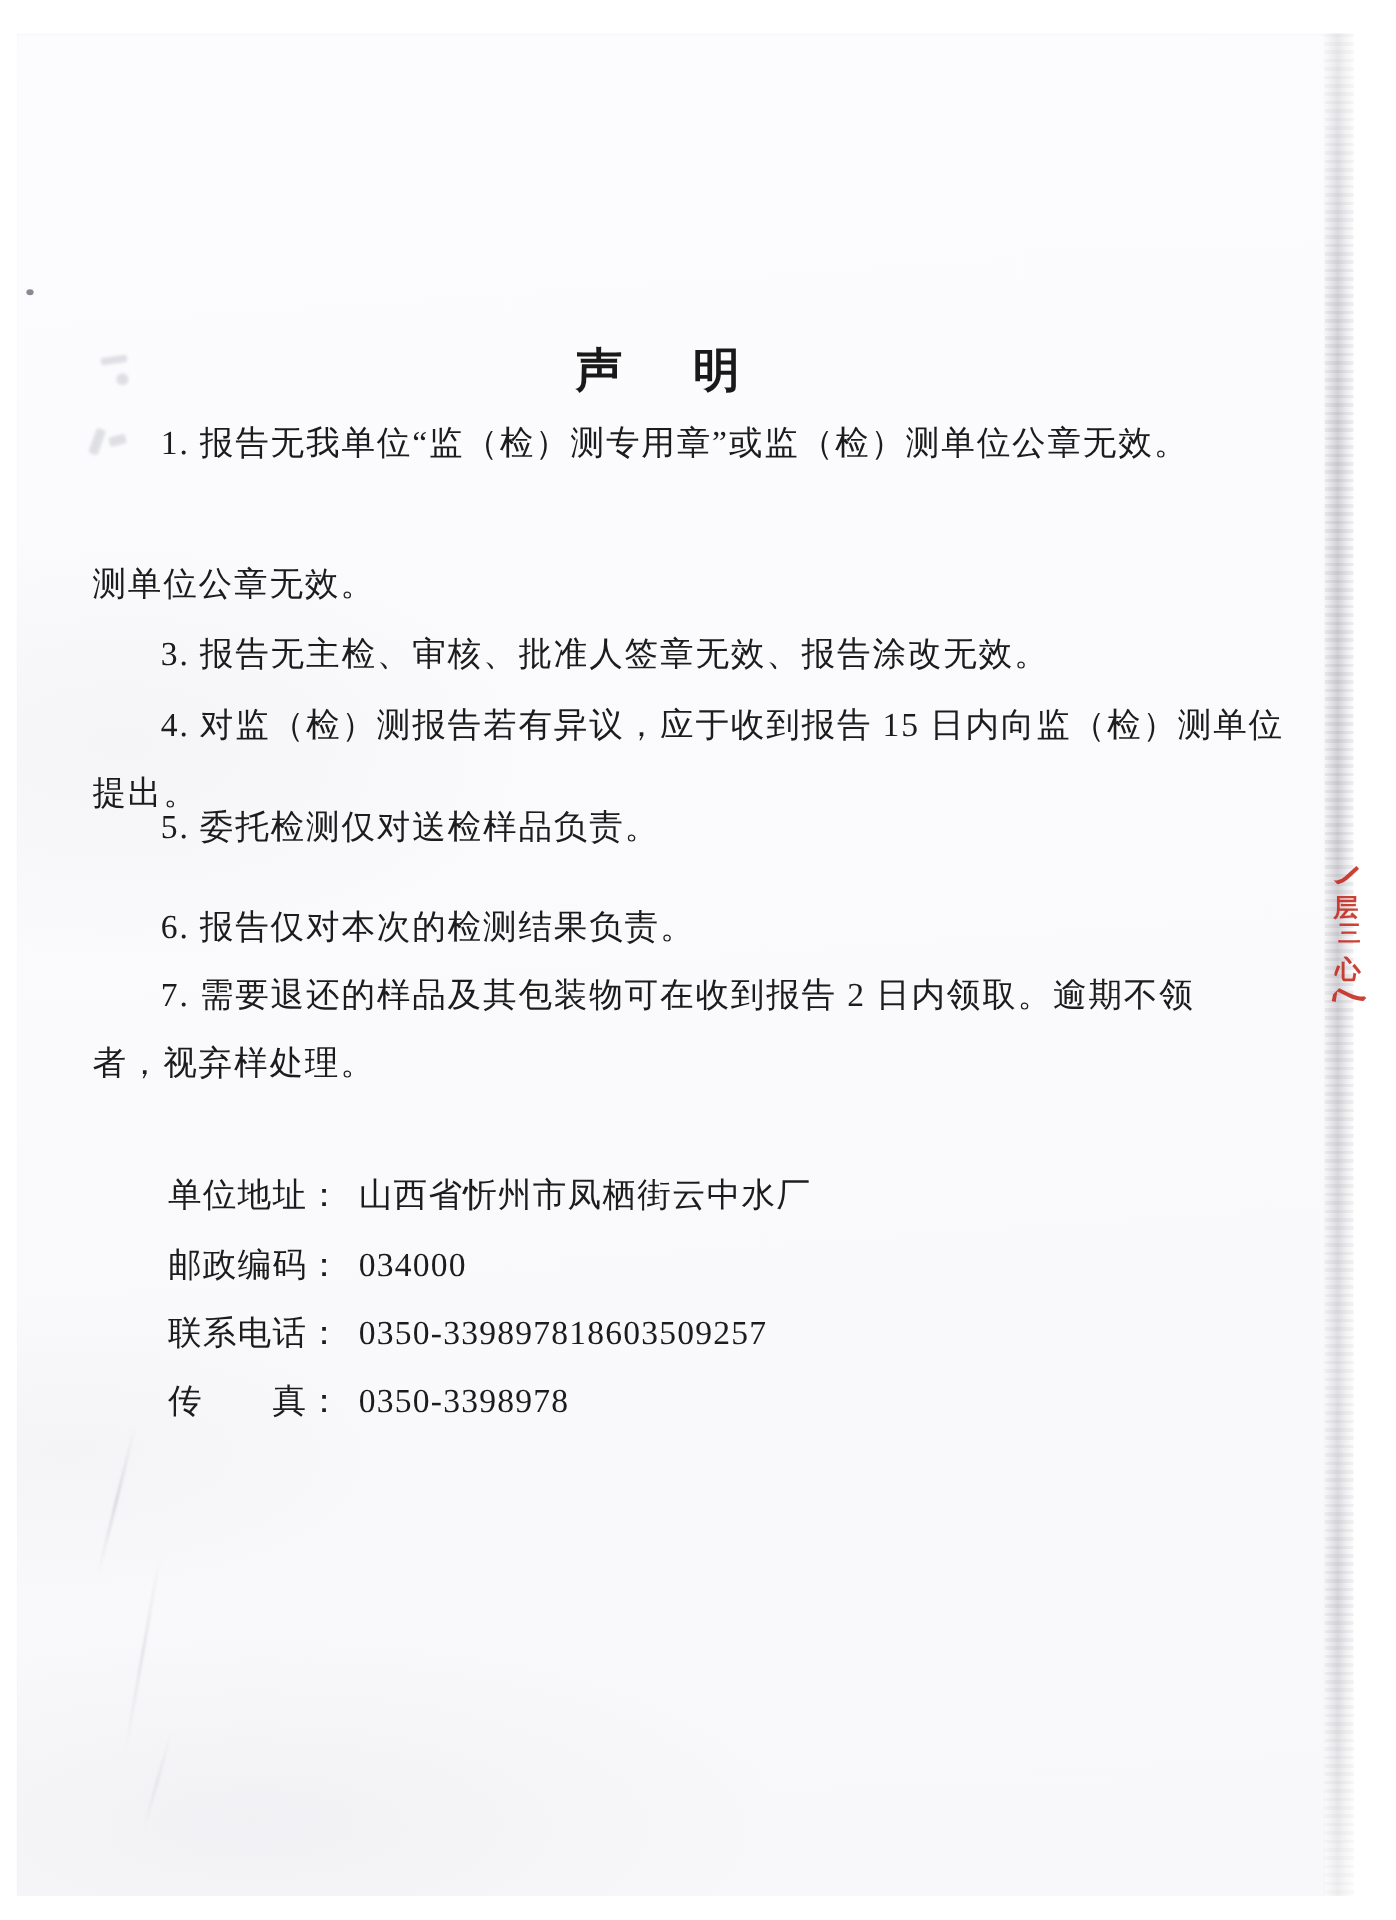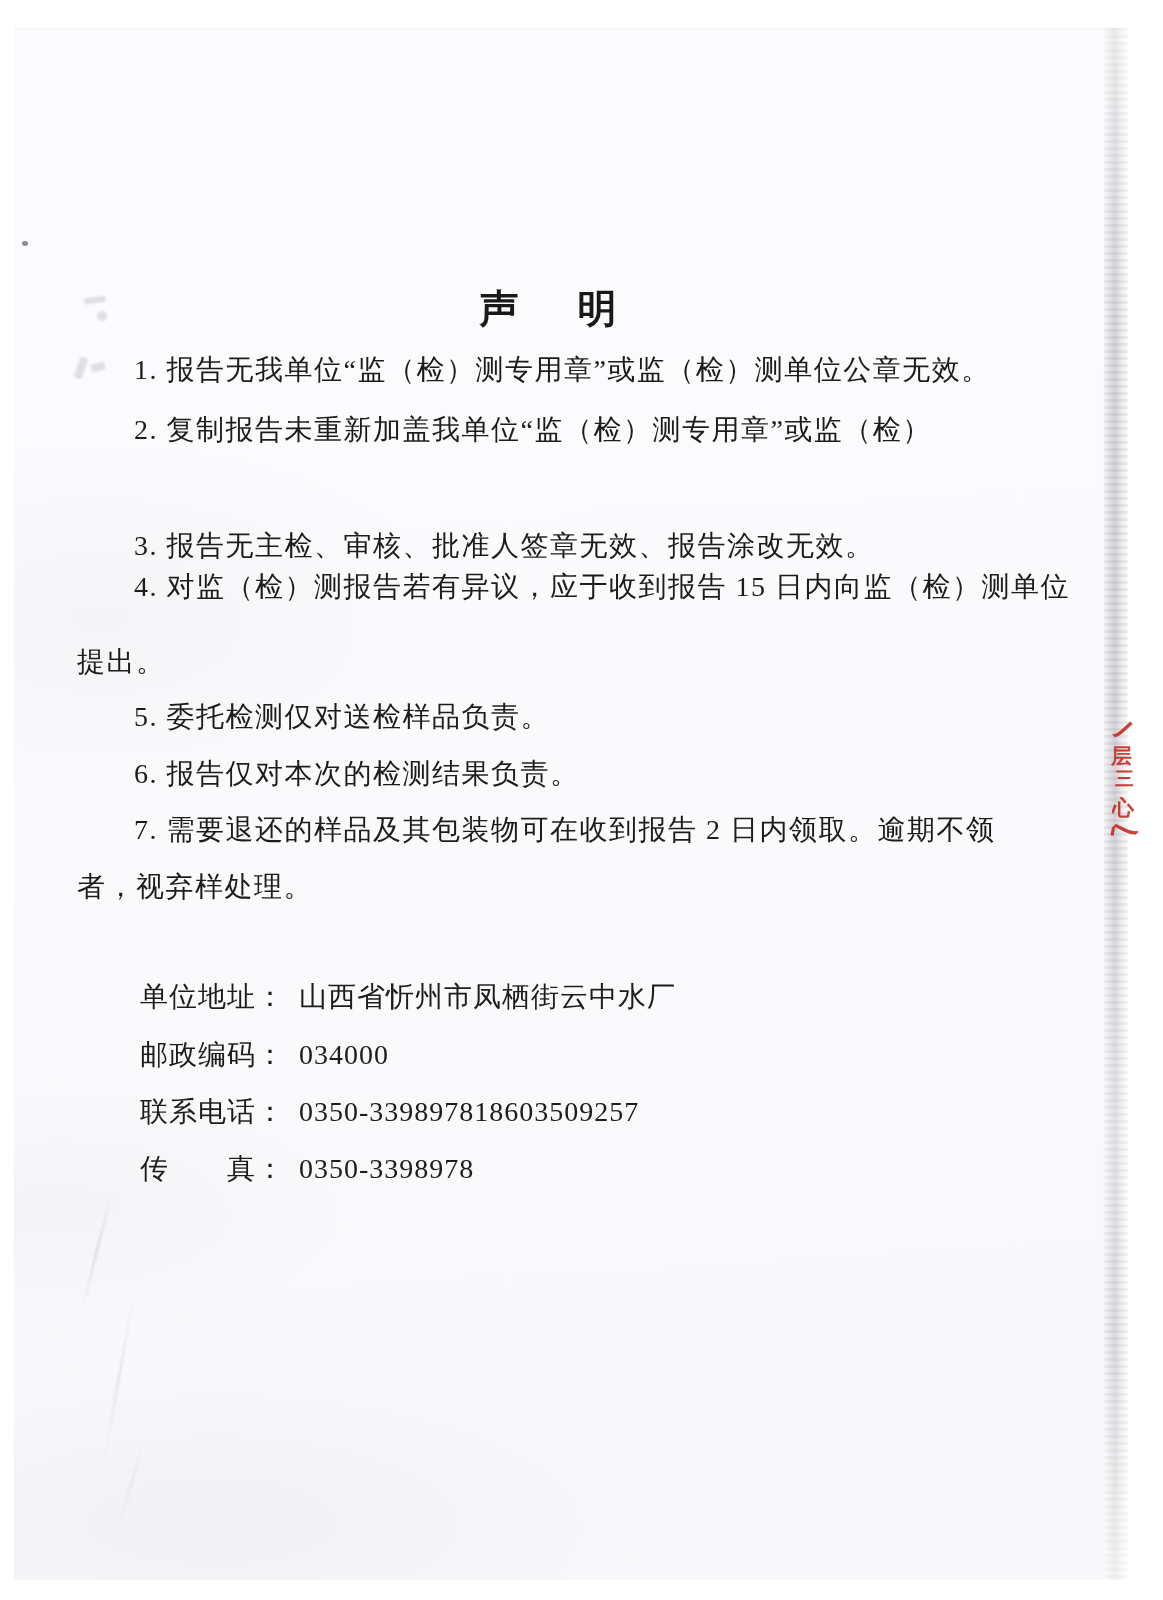--- a/index.html
+++ b/index.html
@@ -141,25 +141,25 @@
 <body>
 
 <div class="scan">
 
   <div class="paper"></div>
   <div class="edge-band"></div>
 
   <h1 class="title">声　明</h1>
 
   <div class="stmt indent" style="top:354px">1. 报告无我单位“监（检）测专用章”或监（检）测单位公章无效。</div>
-  <div class="stmt indent" style="top:414px">2. 复制报告未重新加盖我单位“监（检）测专用章”或监（检）</div>
+  <div class="stmt" style="top:472px">测单位公章无效。</div>
   <div class="stmt indent" style="top:530px">3. 报告无主检、审核、批准人签章无效、报告涂改无效。</div>
-  <div class="stmt indent" style="top:571px">4. 对监（检）测报告若有异议，应于收到报告 15 日内向监（检）测单位</div>
+  <div class="stmt indent" style="top:589px">4. 对监（检）测报告若有异议，应于收到报告 15 日内向监（检）测单位</div>
   <div class="stmt" style="top:646px">提出。</div>
-  <div class="stmt indent" style="top:701px">5. 委托检测仅对送检样品负责。</div>
+  <div class="stmt indent" style="top:674px">5. 委托检测仅对送检样品负责。</div>
   <div class="stmt indent" style="top:758px">6. 报告仅对本次的检测结果负责。</div>
   <div class="stmt indent" style="top:814px">7. 需要退还的样品及其包装物可在收到报告 2 日内领取。逾期不领</div>
   <div class="stmt" style="top:871px">者，视弃样处理。</div>
 
   <div class="contact" style="top:981px">
     <span class="clabel">单位地址：</span><span class="cvalue">山西省忻州市凤栖街云中水厂</span>
   </div>
   <div class="contact" style="top:1039px">
     <span class="clabel">邮政编码：</span><span class="cvalue">034000</span>
   </div>

